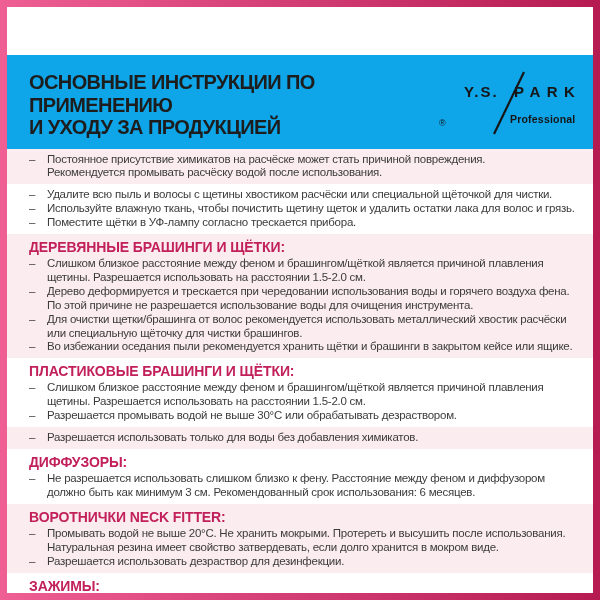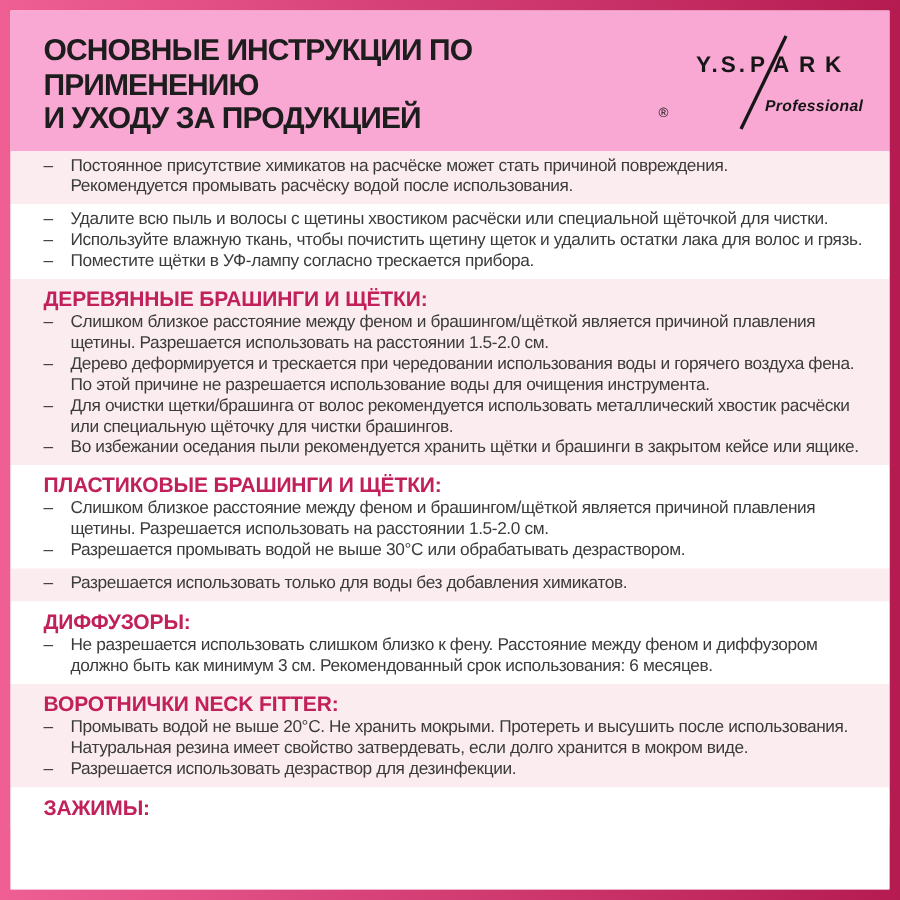--- a/index.html
+++ b/index.html
@@ -11,32 +11,32 @@
     padding:7px;
   }
   .inner {
     width:100%; height:100%; background:#ffffff;
     overflow:hidden; display:flex; flex-direction:column;
   }
 
   
   .header {
     display:flex; justify-content:space-between; align-items:flex-start;
-    padding:16px 14px 10px 22px; background:#f9a8d4; flex:none;
+    padding:16px 14px 10px 22px; background:#0ea5e9; flex:none;margin-top:48px;
   }
   .title {
     font-weight:bold; font-size:20px; line-height:22.5px;
     letter-spacing:-0.6px; color:#1d1d1d;
   }
   .logo {
     position:relative; width:145px; height:64px; flex:none; color:#161616;
   }
   .logo .ys  { position:absolute; left:30px; top:12px; font-weight:bold; font-size:15px; letter-spacing:2px; }
-  .logo .park{ position:absolute; left:66px; top:12px; font-weight:bold; font-size:15px; letter-spacing:6.5px; }
-  .logo .prof{ position:absolute; left:76px; top:42px; font-weight:bold; font-style:italic; font-size:10.5px; letter-spacing:0.2px; }
+  .logo .park{ position:absolute; left:80px; top:12px; font-weight:bold; font-size:15px; letter-spacing:6.5px; }
+  .logo .prof{ position:absolute; left:76px; top:42px; font-weight:bold; font-size:10.5px; letter-spacing:0.2px; }
   .logo .reg { position:absolute; left:5px;  top:47px; font-size:9px; }
   .logo svg  { position:absolute; left:0; top:0; }
 
   
   .sections { flex:1; display:flex; flex-direction:column; background:#ffffff; }
   .section  { padding:4px 16px 4px 22px; background:#ffffff; }
   .section.tint { background: var(--band-pink,#fbecef); }
   .heading {
     color: var(--accent,#c2205a);
     font-weight:bold; font-size:14px; line-height:16px;

